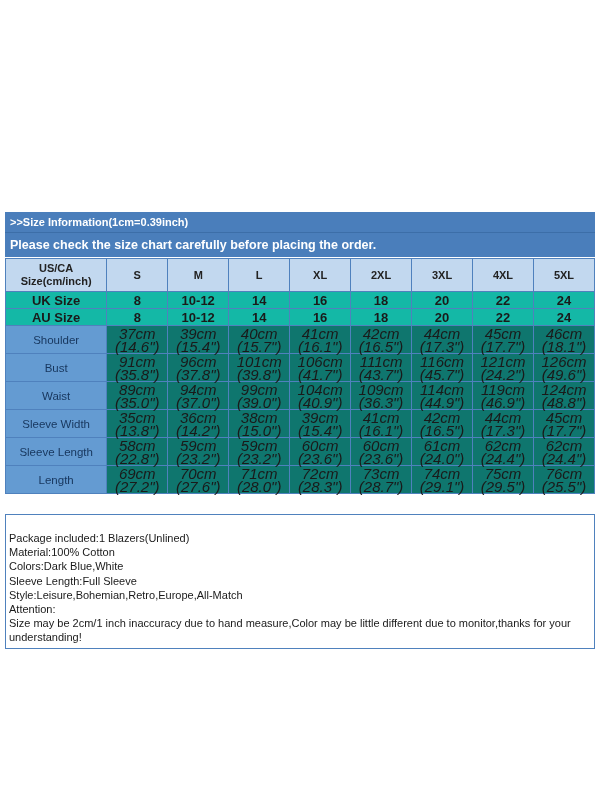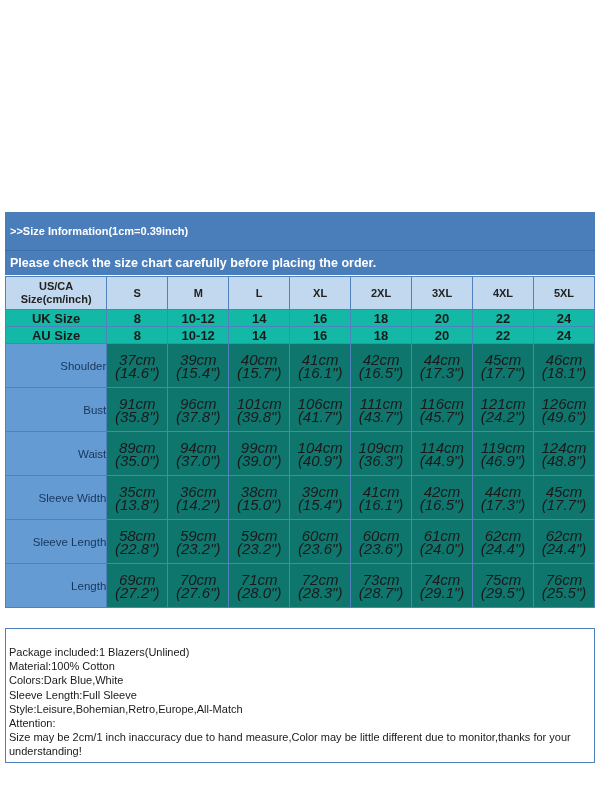--- a/index.html
+++ b/index.html
@@ -18,21 +18,21 @@
   }
   .band {
     background: #4a7ebb;
     color: #ffffff;
     font-weight: bold;
     padding-left: 5px;
     display: flex;
     align-items: center;
   }
   .band-title {
-    height: 39px;
+    height: 21px;
     font-size: 11px;
     border-bottom: 1px solid #3c6ea8;
   }
   .band-subtitle {
     height: 24px;
     font-size: 12.5px;
   }
   table.size-table {
     width: 100%;
     border-collapse: collapse;
@@ -58,22 +58,21 @@
   tr.size-num-row td {
     background: #14b8a6;
     font-size: 13px;
     font-weight: bold;
     height: 17px;
   }
   tr.measure-row td.measure-label {
     background: #649bd2;
     color: #17365d;
     font-size: 11.5px;
-    height: 44px;
-    text-align: right;
+    height: 28px;
   }
   tr.measure-row td.measure-value {
     background: #0f766e;
     font-size: 15px;
     line-height: 13px;
     white-space: pre-line;
     font-style: italic;
   }
   .details {
     border: 1px solid #4f81bd;

